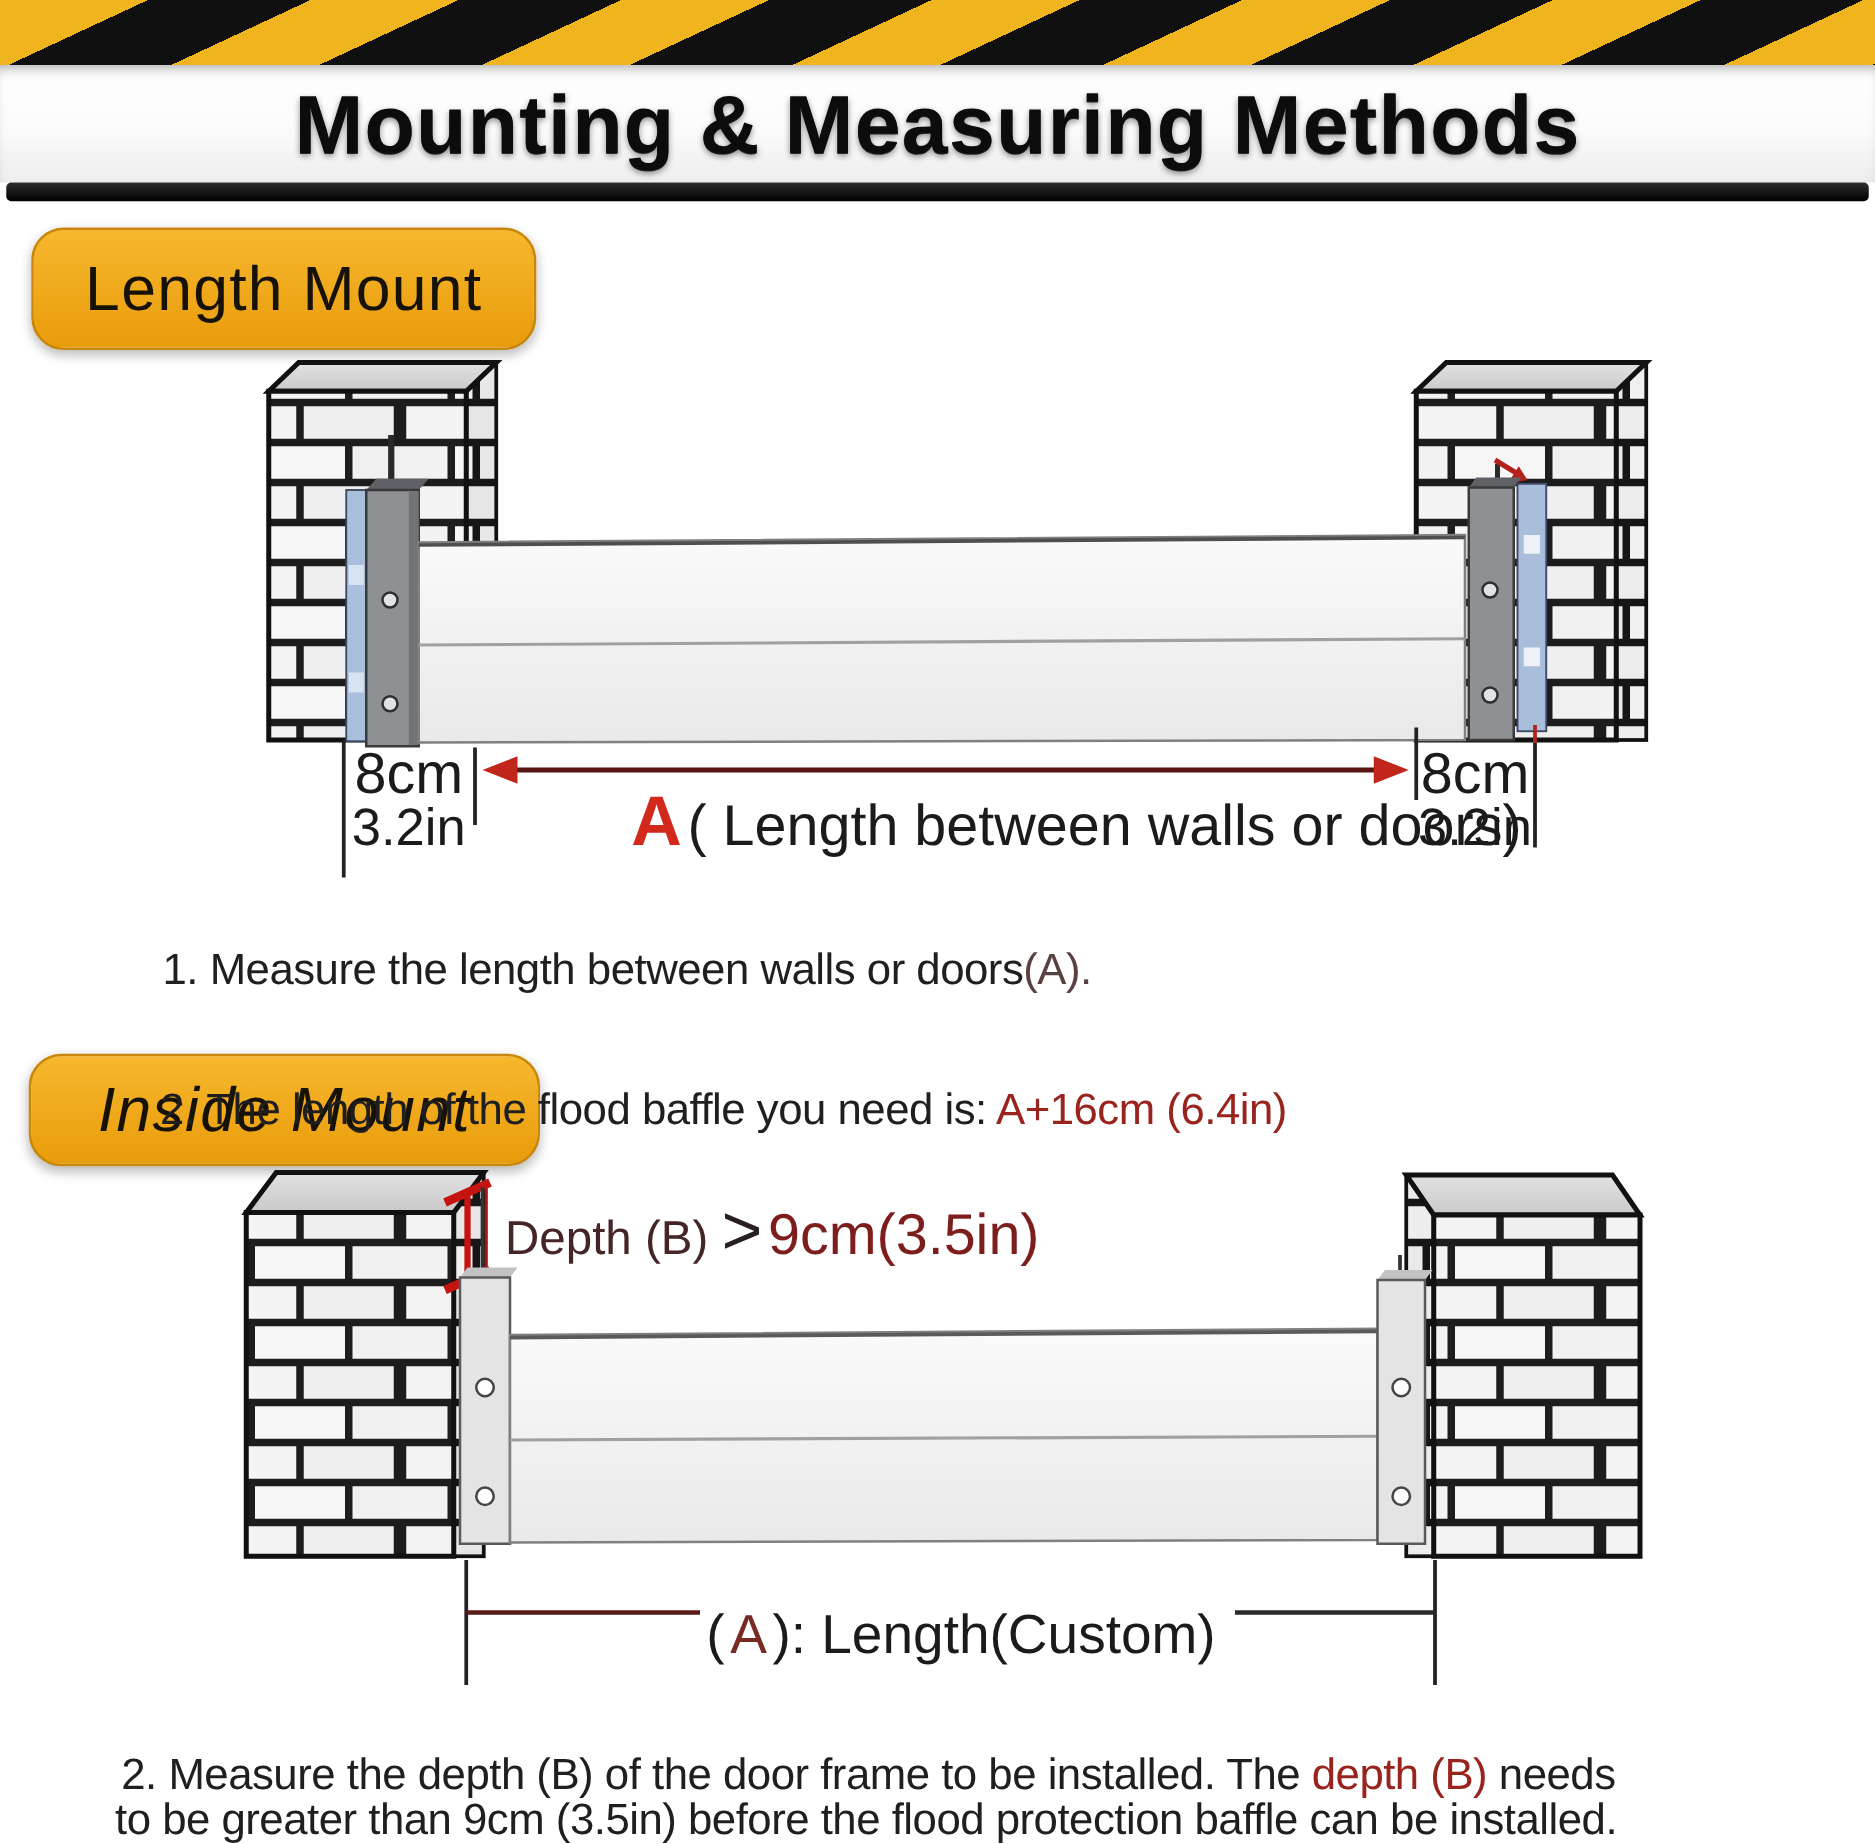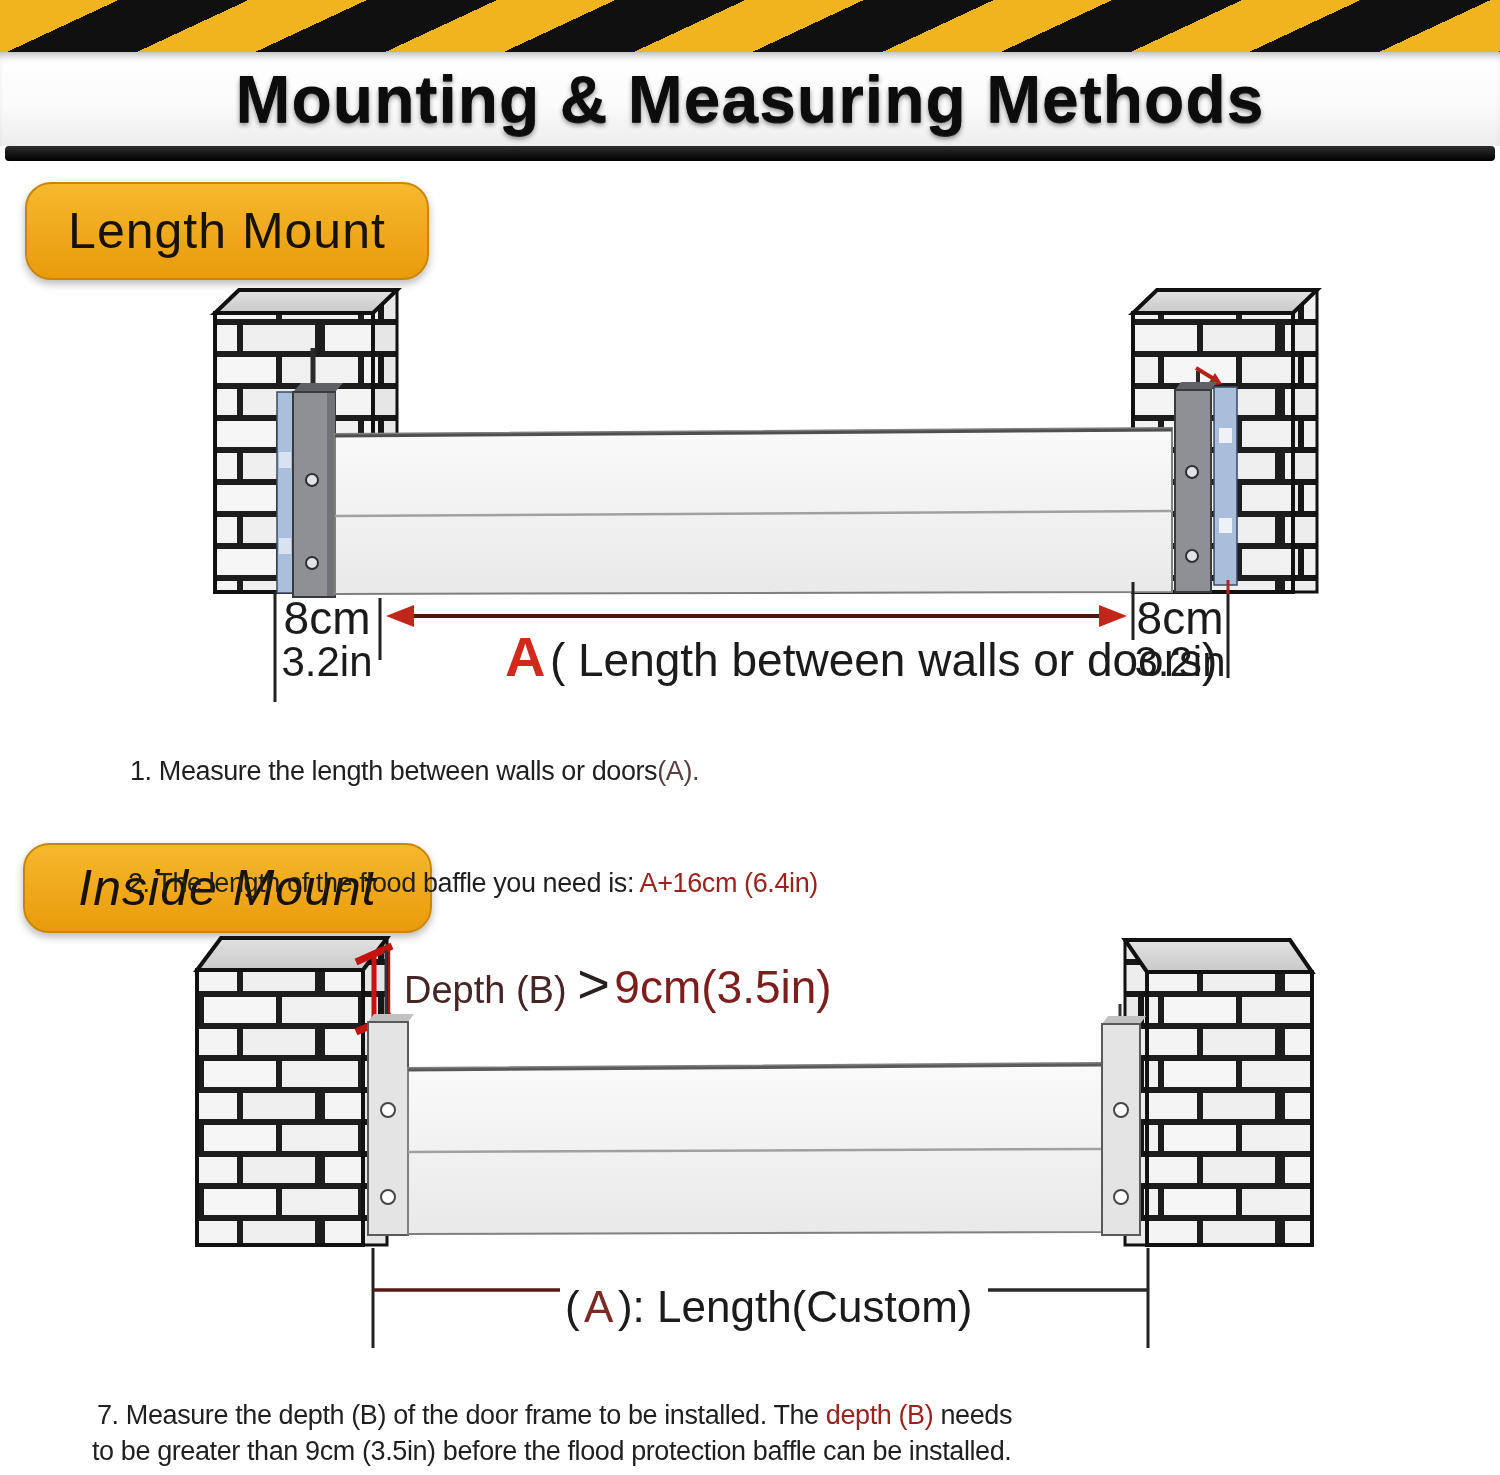--- a/index.html
+++ b/index.html
@@ -34,21 +34,21 @@
     border:2px solid #c8860a;border-radius:26px;
     box-shadow:0 4px 9px rgba(0,0,0,.28);
   }
   .badge span{font-size:50px;color:#171207;letter-spacing:1px;white-space:nowrap;}
   .badge-outside{left:25px;top:182px;width:400px;height:94px;}
   .badge-inside{left:23px;top:843px;width:405px;height:86px;font-style:italic;}
   
   .diagram-svg{position:absolute;left:0;top:0;width:1500px;height:1475px;}
   
   .instr{
-    position:absolute;font-size:27px;color:#1f1f1f;letter-spacing:-0.4px;white-space:nowrap;
+    position:absolute;font-size:35px;color:#1f1f1f;letter-spacing:-0.4px;white-space:nowrap;
   }
   .accent-soft{color:#5a4141;}
   .accent-red{color:#99231d;}
 </style>
 </head>
 <body>
 
 <div class="stage">
 
   <div class="hazard"></div>
@@ -221,19 +221,19 @@
   </svg>
 
   <div class="instr" style="left:130px;top:756px;">
     <span>1. Measure the length between walls or doors</span><span class="accent-soft">(A).</span>
   </div>
   <div class="instr" style="left:128px;top:868px;text-align:center;">
     <span>2. The length of the flood baffle you need is: </span><span class="accent-red">A+16cm (6.4in)</span>
   </div>
 
   <div class="instr" style="left:97px;top:1400px;">
-    <span>7. Measure the depth (B) of the door frame to be installed. The </span><span class="accent-red">depth (B)</span><span> needs</span>
+    <span>2. Measure the depth (B) of the door frame to be installed. The </span><span class="accent-red">depth (B)</span><span> needs</span>
   </div>
   <div class="instr" style="left:92px;top:1436px;">
     <span>to be greater than 9cm (3.5in) before the flood protection baffle can be installed.</span>
   </div>
 
 </div>
 
 </body></html>

